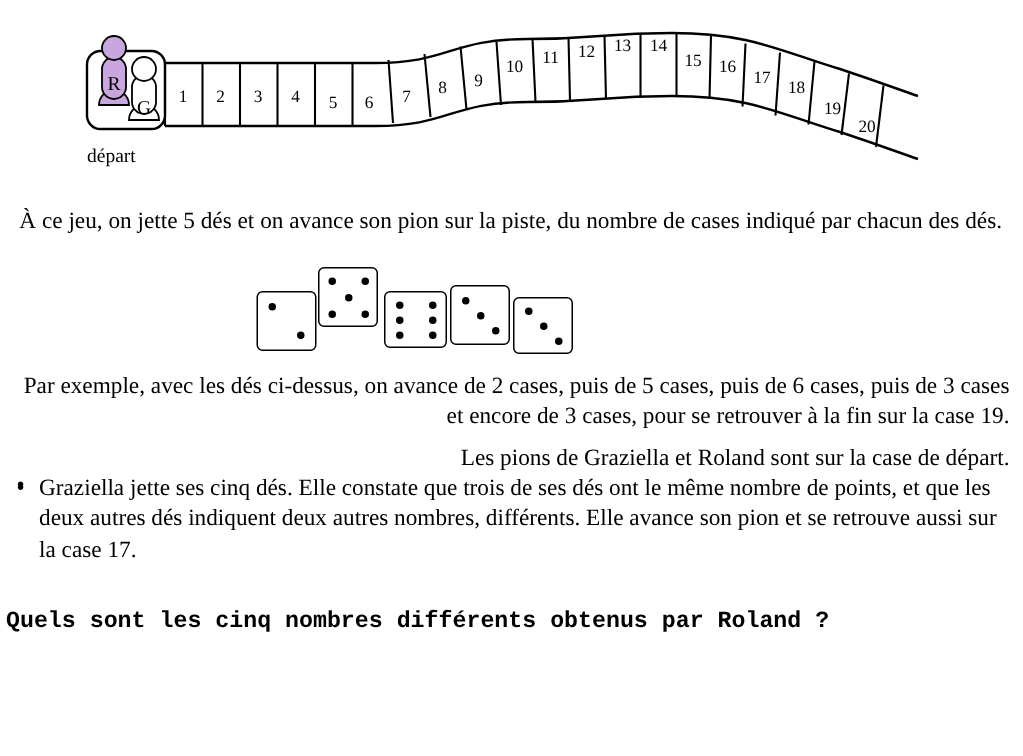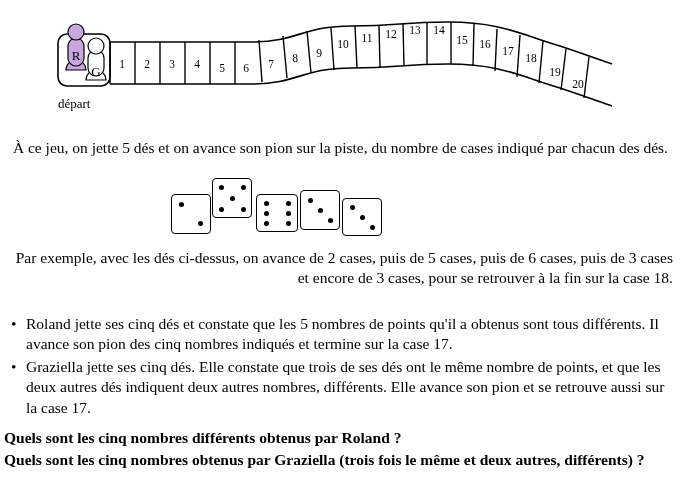--- a/index.html
+++ b/index.html
@@ -87,22 +87,23 @@
   }
   .bullets li .bullet-dot {
     position: absolute;
     left: 7px;
     top: 0;
     font-size: 15.5px;
   }
   .questions {
     position: absolute;
     left: 4px;
-    top: 428px;
+    top: 404px;
     width: 670px;
+    font-family: Liberation Mono, monospace;
   }
   .q-line {
     font-size: 15.5px;
     font-weight: bold;
     line-height: 1.32;
     margin: 0;
   }
   .q-line.spaced {
     margin-top: 2px;
   }
@@ -222,32 +223,31 @@
       <span class="pip" style="left:27px; top:27px;"></span>
     </div>
 
     <div class="die" style="left:342px; top:20px; width:40px; height:38px;">
       <span class="pip" style="left:7px; top:6px;"></span>
       <span class="pip" style="left:17px; top:16px;"></span>
       <span class="pip" style="left:27px; top:26px;"></span>
     </div>
   </div>
 
-  <p class="paragraph para-example">Par exemple, avec les dés ci-dessus, on avance de 2 cases, puis de 5 cases, puis de 6 cases, puis de 3 cases et encore de 3 cases, pour se retrouver à la fin sur la case 18.</p>
-
+  <p class="paragraph para-example">Par exemple, avec les dés ci-dessus, on avance de 2 cases, puis de 5 cases, puis de 6 cases, puis de 3 cases et encore de 3 cases, pour se retrouver à la fin sur la case 19.</p>
+
+  <p class="paragraph para-pions">Les pions de Graziella et Roland sont sur la case de départ.</p>
 
   <ul class="bullets">
     <li>
       <span class="bullet-dot">•</span>
-      <span>Roland jette ses cinq dés et constate que les 5 nombres de points qu'il a obtenus sont tous différents. Il avance son pion des cinq nombres indiqués et termine sur la case 17.</span>
     </li>
     <li>
       <span class="bullet-dot">•</span>
       <span>Graziella jette ses cinq dés. Elle constate que trois de ses dés ont le même nombre de points, et que les deux autres dés indiquent deux autres nombres, différents. Elle avance son pion et se retrouve aussi sur la case 17.</span>
     </li>
   </ul>
 
   <div class="questions">
     <p class="q-line">Quels sont les cinq nombres différents obtenus par Roland ?</p>
-    <p class="q-line spaced">Quels sont les cinq nombres obtenus par Graziella (trois fois le même et deux autres, différents) ?</p>
   </div>
 
 </div>
 
 </body></html>

